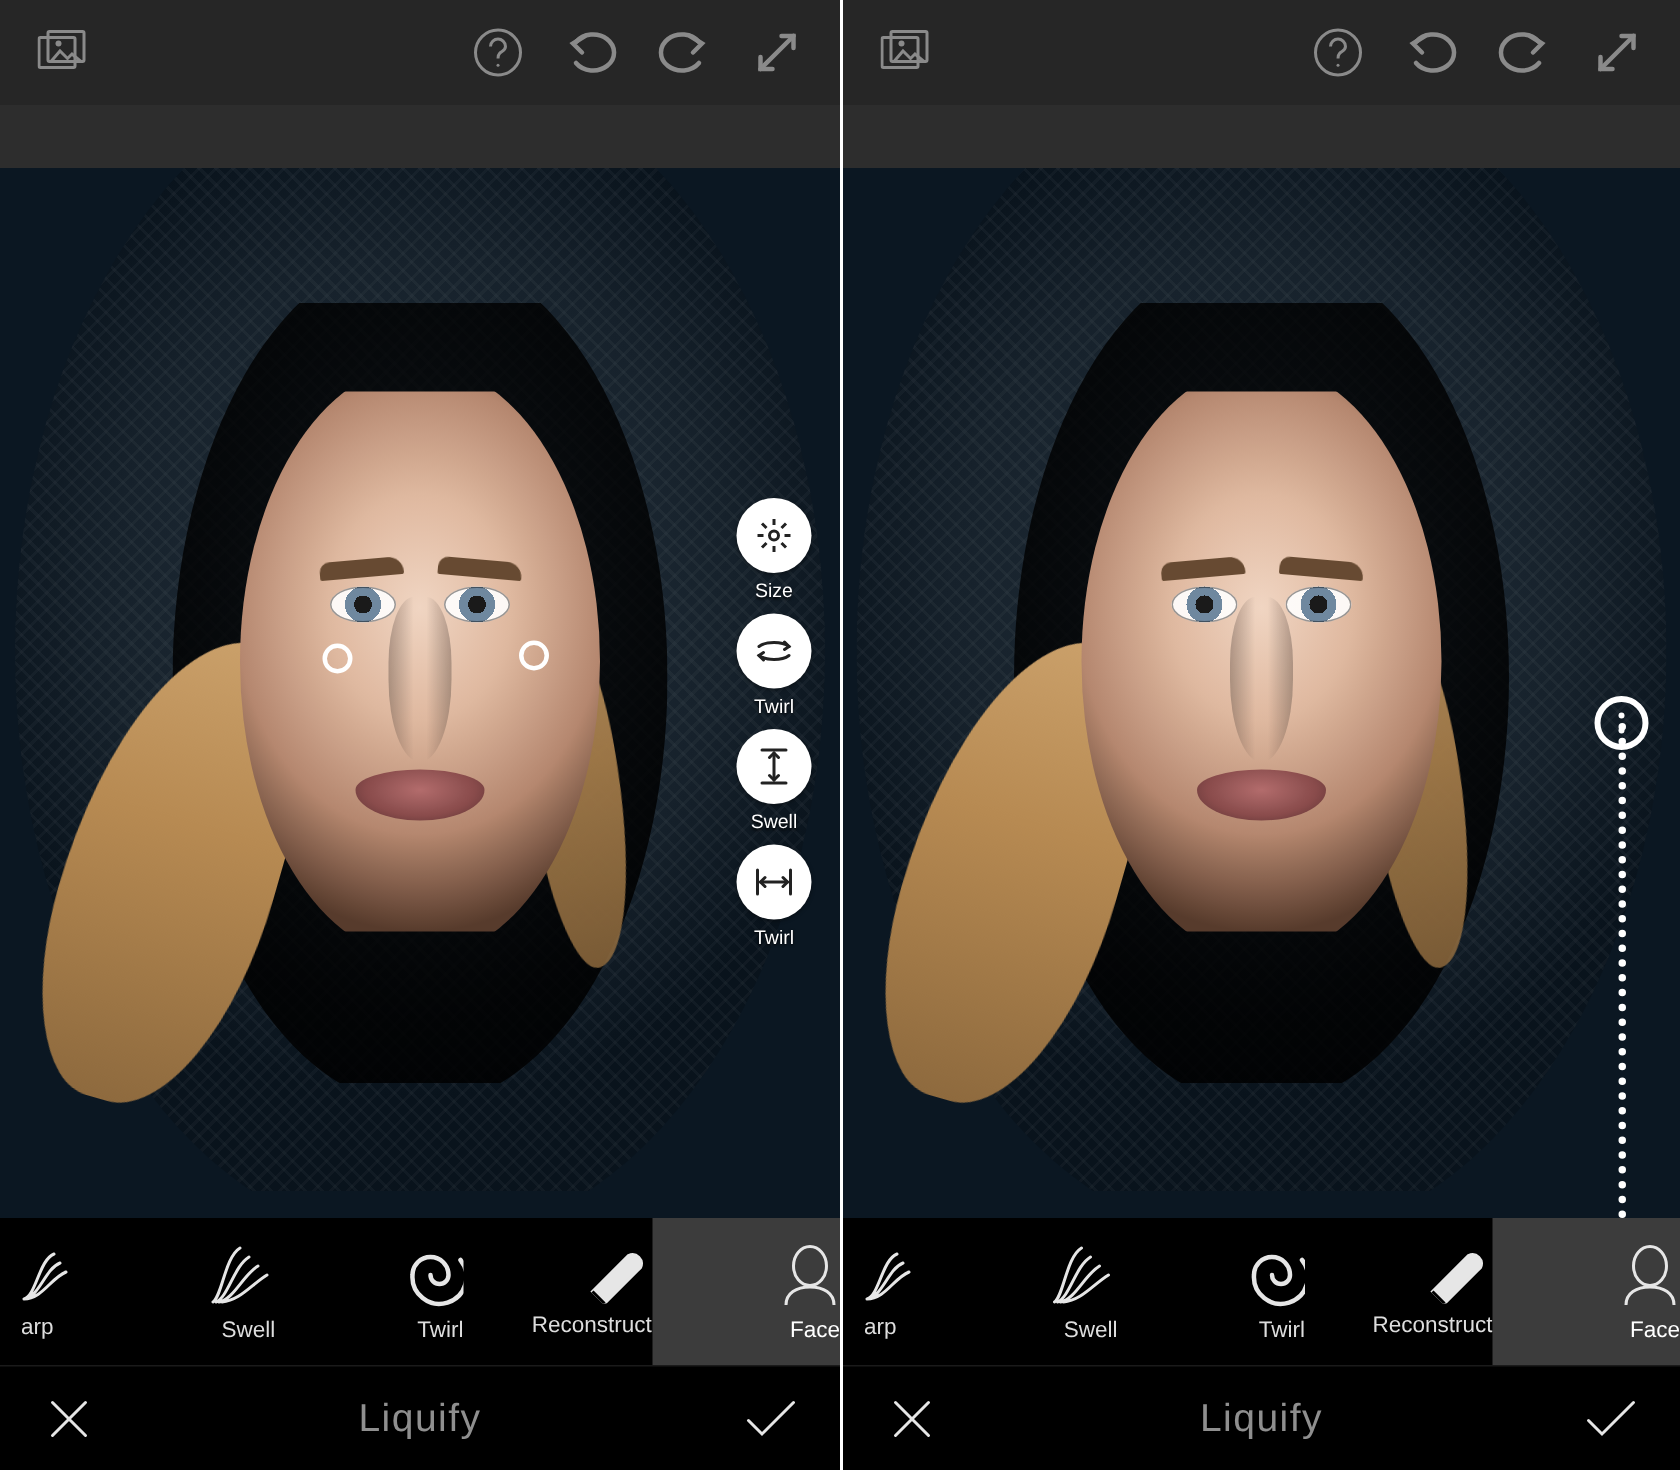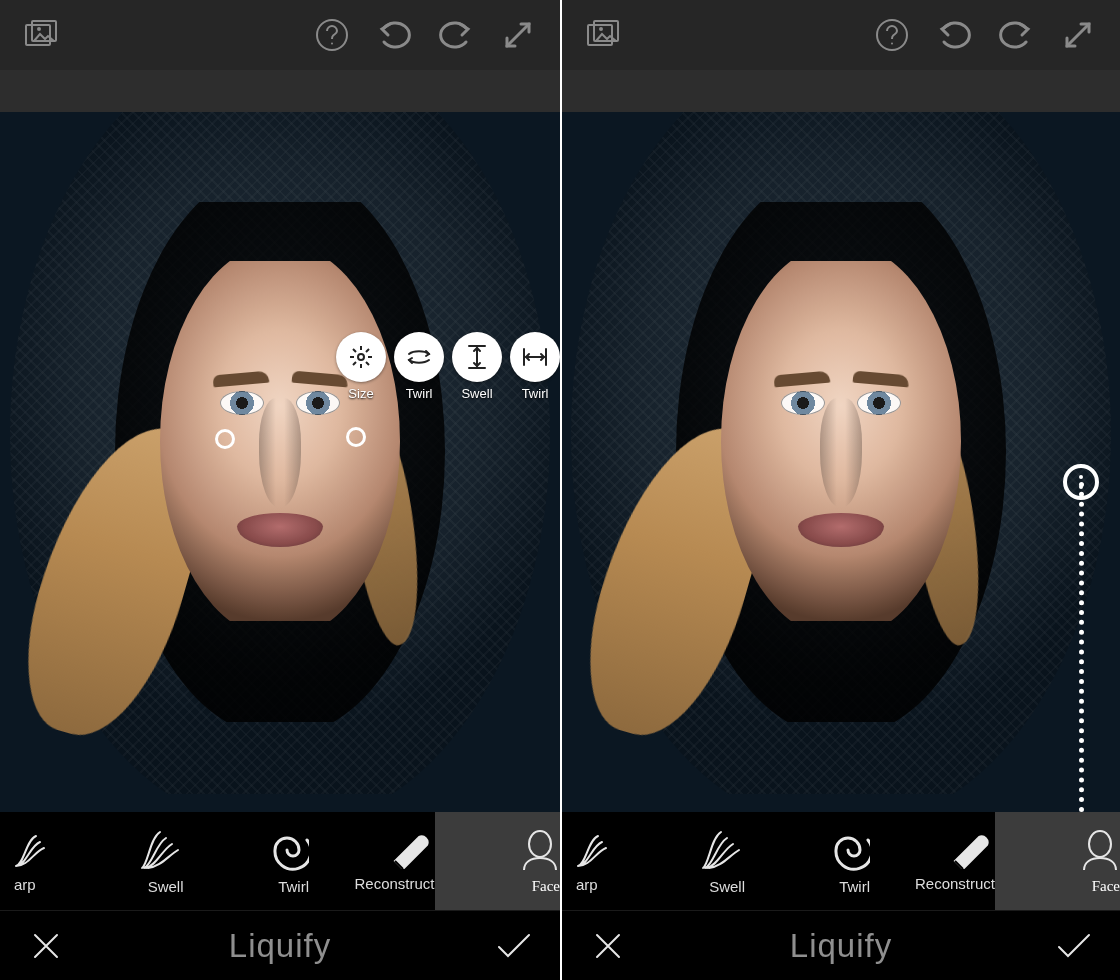--- a/index.html
+++ b/index.html
@@ -92,21 +92,21 @@
     filter: blur(.3px);
   }
   .hair.left{ left:8%; top:44%; transform: rotate(16deg); border-radius: 60% 20% 50% 40%; }
   .hair.right{ right:26%; top:42%; width:60px; height:240px; transform: rotate(-10deg); border-radius: 40% 40% 60% 40%; opacity:.85; }
 
   .eye-marker {
     position:absolute; width:20px; height:20px; border:3px solid #fff; border-radius:50%;
   }
 
   
-  .face-tools { position:absolute; right:0; top:220px; display:flex; flex-direction:row; gap:8px; align-items:center; }
+  .face-tools { position:absolute; right:19px; top:220px; display:flex; flex-direction:column; gap:8px; align-items:center; }
   .ft { display:flex; flex-direction:column; align-items:center; gap:4px; }
   .ft-btn { width:50px; height:50px; border-radius:50%; background:#fff; display:flex; align-items:center; justify-content:center; box-shadow:0 1px 3px rgba(0,0,0,.4); }
   .ft-btn svg { stroke:#222; fill:none; }
   .ft-label { color:#fff; font-size:13px; text-shadow:0 1px 2px #000; }
 
   
   .slider-track{
     position:absolute; right:36px; top:370px; height:350px; width:0;
     border-left: 5px dotted #fff;
   }
@@ -120,27 +120,27 @@
   .slider-handle::after{
     content:""; position:absolute; left:50%; top:17px; width:4px; height:4px; background:#fff; border-radius:50%; transform:translateX(-50%);
   }
 
   
   .toolrow { height: 98px; background:#000; display:flex; }
   .tool { flex:1; display:flex; flex-direction:column; align-items:flex-end; justify-content:center; gap:6px; color:#ddd; font-size:15px; }
   .tool.first{ flex:0 0 58px; align-items:flex-start; padding-left:14px;}
   .tool.first .tool-label{ margin-left: 0;}
   .tool svg { stroke:#e6e6e6; fill:none; }
-  .tool.active { background:#3c3c3c;font-family:Liberation Serif, serif; }
+  .tool.active { background:#3c3c3c; }
   .tool-label { color:#ddd; }
   .tool.active .tool-label{ color:#fff; }
 
   
   .confirm { height: 70px; background:#000; display:flex; align-items:center; justify-content:space-between; padding:0 24px; border-top:1px solid #1a1a1a;}
-  .confirm .title { color:#8f8f8f; font-size:33px; font-weight:300; letter-spacing:1px; }
+  .confirm .title { color:#8f8f8f; font-size:26px; font-weight:300; letter-spacing:1px; }
   .conf-btn { width:44px; height:44px; display:flex; align-items:center; justify-content:center; }
   .conf-btn svg{ stroke:#e6e6e6; fill:none; }
 
 </style>
 </head>
 <body>
 
 <div class="wrap">
 
   <div class="phone">

